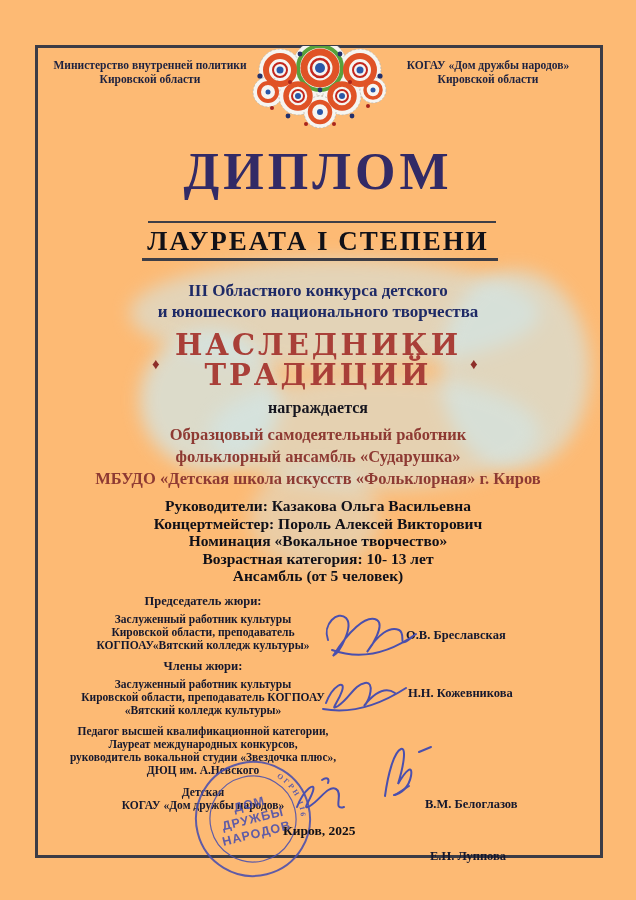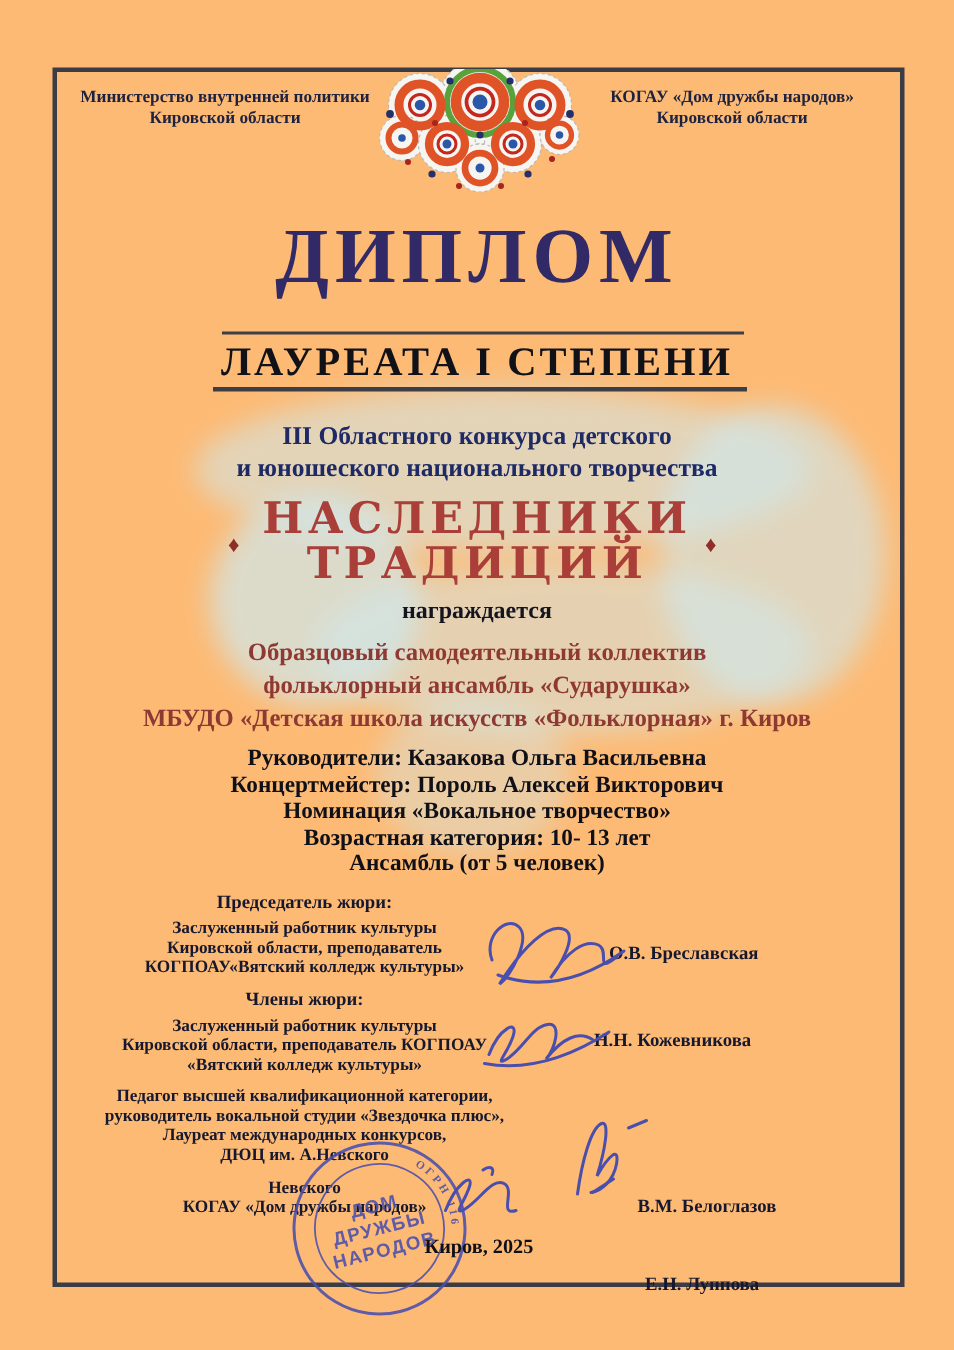--- a/index.html
+++ b/index.html
@@ -119,21 +119,21 @@
   <div class="abs ctr" style="top:330px;">
     <div class="logo-line">НАСЛЕДНИКИ</div>
     <div class="logo-line">ТРАДИЦИЙ</div>
   </div>
   <div class="diamond" style="left:152px;top:356px;">♦</div>
   <div class="diamond" style="left:470px;top:356px;">♦</div>
 
   <div class="abs ctr awarded" style="top:399px;">награждается</div>
 
   <div class="abs ctr recipient" style="top:424px;">
-    <div>Образцовый самодеятельный коллектив</div>
+    <div>Образцовый самодеятельный работник</div>
     <div>фольклорный ансамбль «Сударушка»</div>
     <div>МБУДО «Детская школа искусств «Фольклорная» г. Киров</div>
   </div>
 
   <div class="abs ctr details" style="top:497px;">
     <div>Руководители: Казакова Ольга Васильевна</div>
     <div>Концертмейстер: Пороль Алексей Викторович</div>
     <div>Номинация «Вокальное творчество»</div>
     <div>Возрастная категория: 10- 13 лет</div>
     <div>Ансамбль (от 5 человек)</div>
@@ -146,30 +146,30 @@
     <div>Кировской области, преподаватель</div>
     <div>КОГПОАУ«Вятский колледж культуры»</div>
     <div style="height:8px;"></div>
     <div class="jury-label">Члены жюри:</div>
     <div style="height:5px;"></div>
     <div>Заслуженный работник культуры</div>
     <div>Кировской области, преподаватель КОГПОАУ</div>
     <div>«Вятский колледж культуры»</div>
     <div style="height:8px;"></div>
     <div>Педагог высшей квалификационной категории,</div>
+    <div>Лауреат международных конкурсов,</div>
     <div>руководитель вокальной студии «Звездочка плюс»,</div>
-    <div>Лауреат международных конкурсов,</div>
     <div>ДЮЦ им. А.Невского</div>
     <div style="height:9px;"></div>
-    <div>Невского</div>
+    <div>Детская</div>
     <div>КОГАУ «Дом дружбы народов»</div>
   </div>
 
   <div class="name" style="left:406px;top:628px;">О.В. Бреславская</div>
-  <div class="name" style="left:396px;top:686px;">Н.Н. Кожевникова</div>
+  <div class="name" style="left:408px;top:686px;">Н.Н. Кожевникова</div>
   <div class="name" style="left:430px;top:801px;margin-top:48px;">Е.Н. Луппова</div>
   <div class="name" style="left:425px;top:797px;">В.М. Белоглазов</div>
 
   <svg class="sig" style="left:320px;top:606px;" width="100" height="58" viewBox="0 0 100 58">
     <g fill="none" stroke="#4a4fae" stroke-width="2" stroke-linecap="round">
       <path d="M8,34 C2,18 18,4 26,12 C34,20 20,46 13,50 C28,26 46,8 57,14 C65,19 52,40 47,46 C58,28 70,20 79,24 C87,28 76,44 91,32"></path>
       <path d="M12,44 C40,54 68,48 96,28"></path>
     </g>
   </svg>
   <svg class="sig" style="left:320px;top:673px;" width="90" height="44" viewBox="0 0 90 44">

